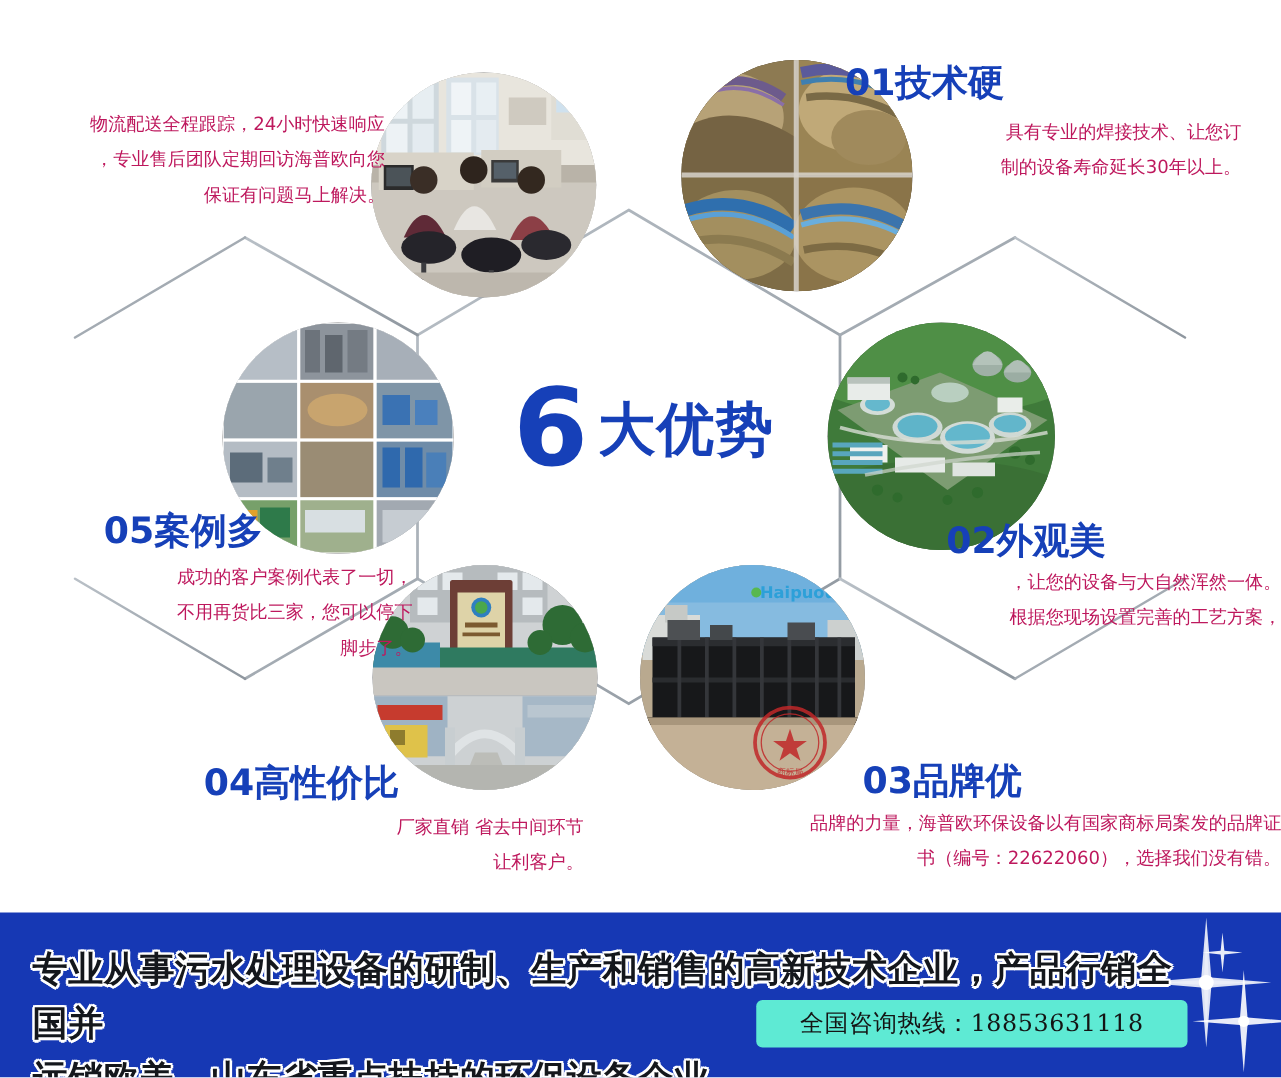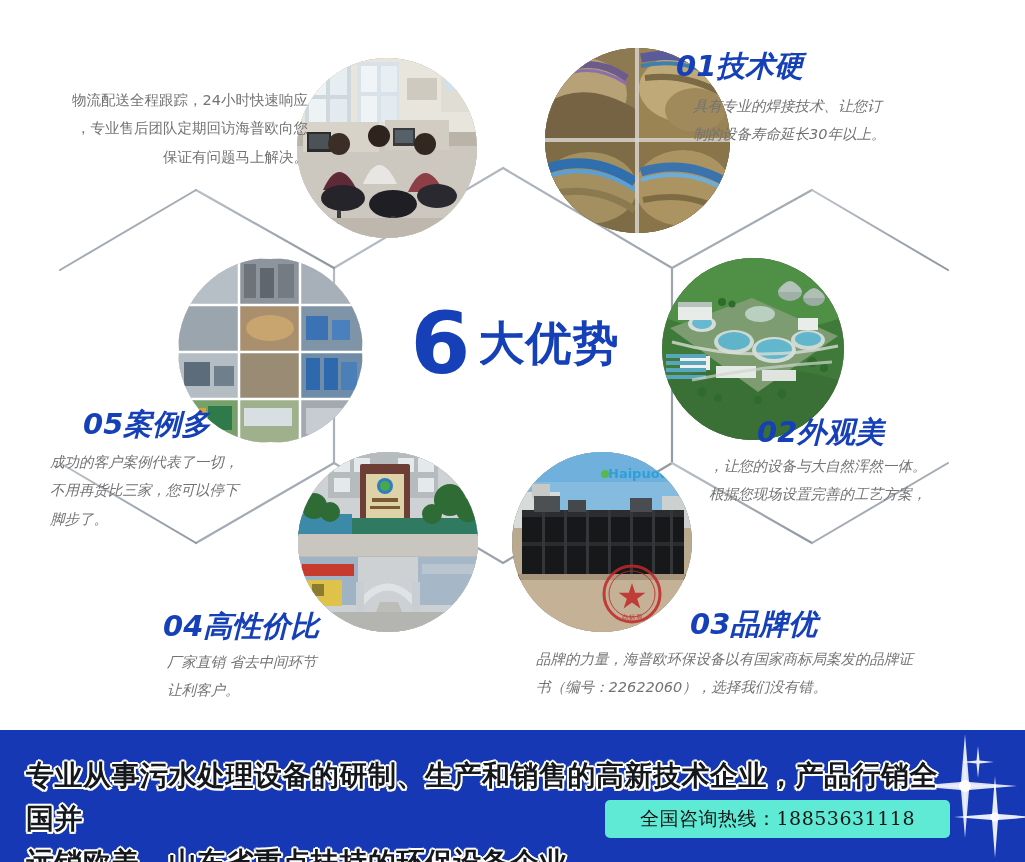--- a/index.html
+++ b/index.html
@@ -37,24 +37,24 @@
     background:#737373;
   }
   .circle .ph { position:absolute; left:0; top:0; width:100%; height:100%; }
 
   
   .item-title {
     position:absolute; font-size:29px; font-weight:bold; color:#1640b8;
     white-space:nowrap; letter-spacing:0px; line-height:1;
   }
   .item-desc {
-    position:absolute; font-size:14.5px; color:#737373; line-height:1.95;
+    position:absolute; font-size:14.5px; color:#be185d; line-height:1.95;
   }
   .ta-r { text-align:right; }
-  .ta-l { text-align:left;font-style:italic; }
+  .ta-l { text-align:right; }
 
   
   .banner {
     position:absolute; left:0; top:730px; width:1025px; height:132px;
     background:#1638b4; overflow:hidden;
   }
   .banner-inner { position:relative; width:100%; height:100%; }
   .banner-text {
     position:absolute; left:26px; top:24px; width:940px;
     font-size:28px; font-weight:bold; color:#14171c; line-height:1.55;

